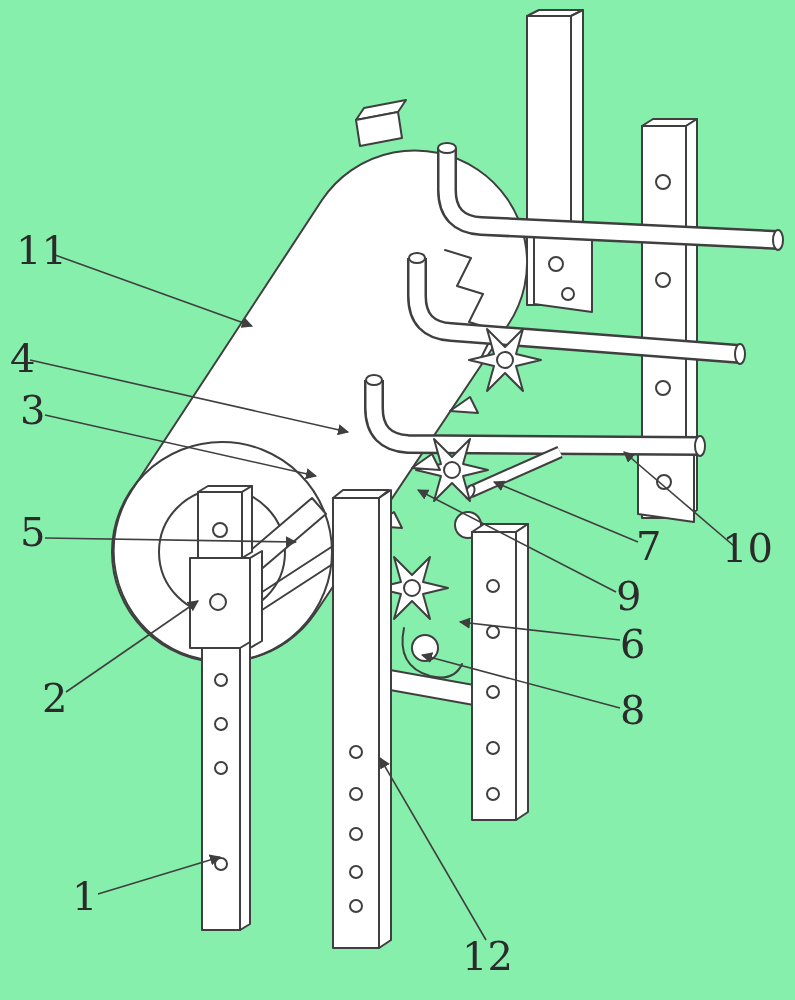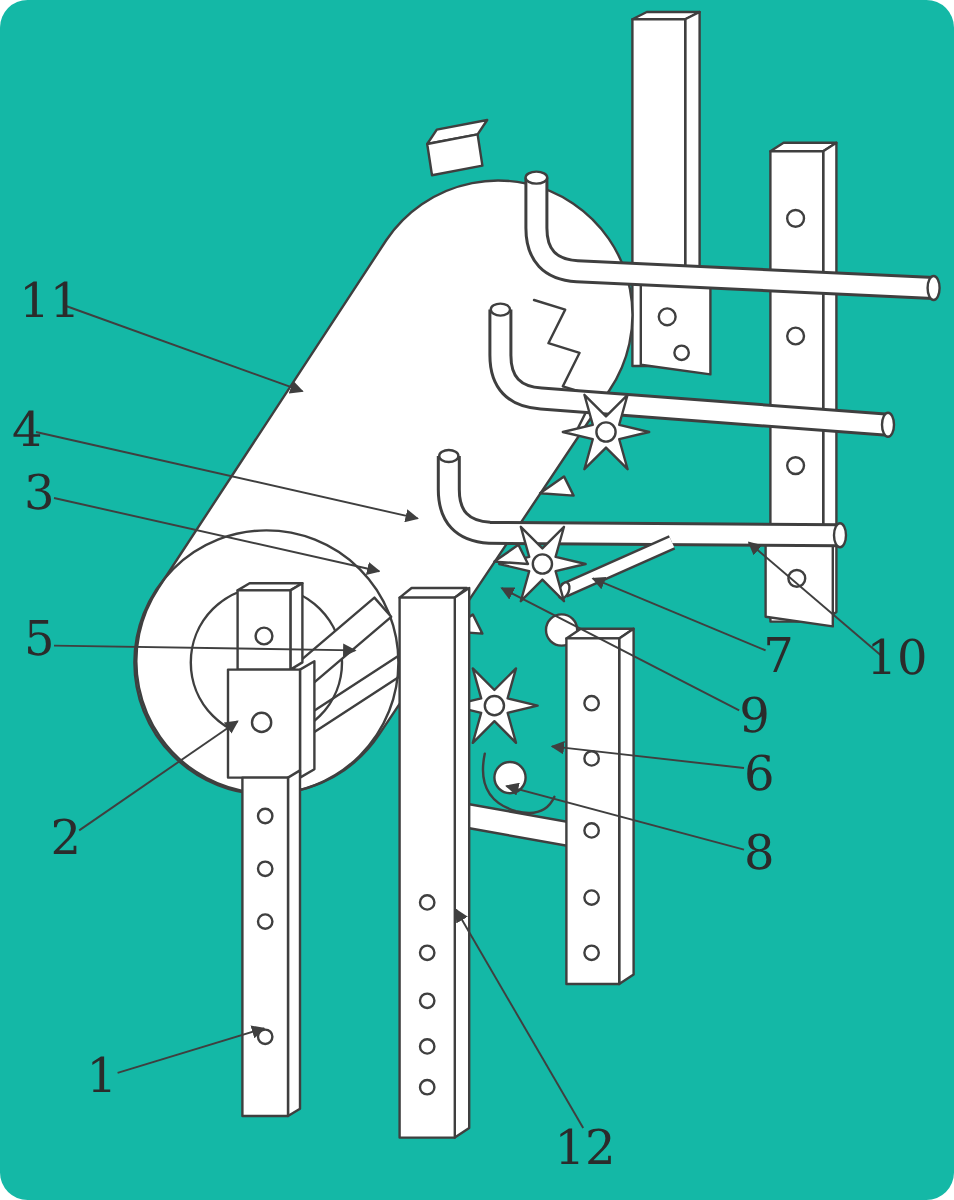--- a/index.html
+++ b/index.html
@@ -4,24 +4,23 @@
 <style>
   html, body {
     margin: 0;
     padding: 0;
     background: #ffffff;
   }
   #stage {
     position: relative;
     width: 795px;
     height: 1000px;
-    background: #14b8a6;
+    background: #86efac;
     overflow: hidden;
     font-family: "DejaVu Serif", serif;
-    border-radius: 23px;
   }
   svg { display: block; }
   .outline {
     stroke: #3f3f3f;
     stroke-width: 2;
     fill: none;
     stroke-linejoin: round;
     stroke-linecap: round;
   }
   .solid { fill: #ffffff; }

